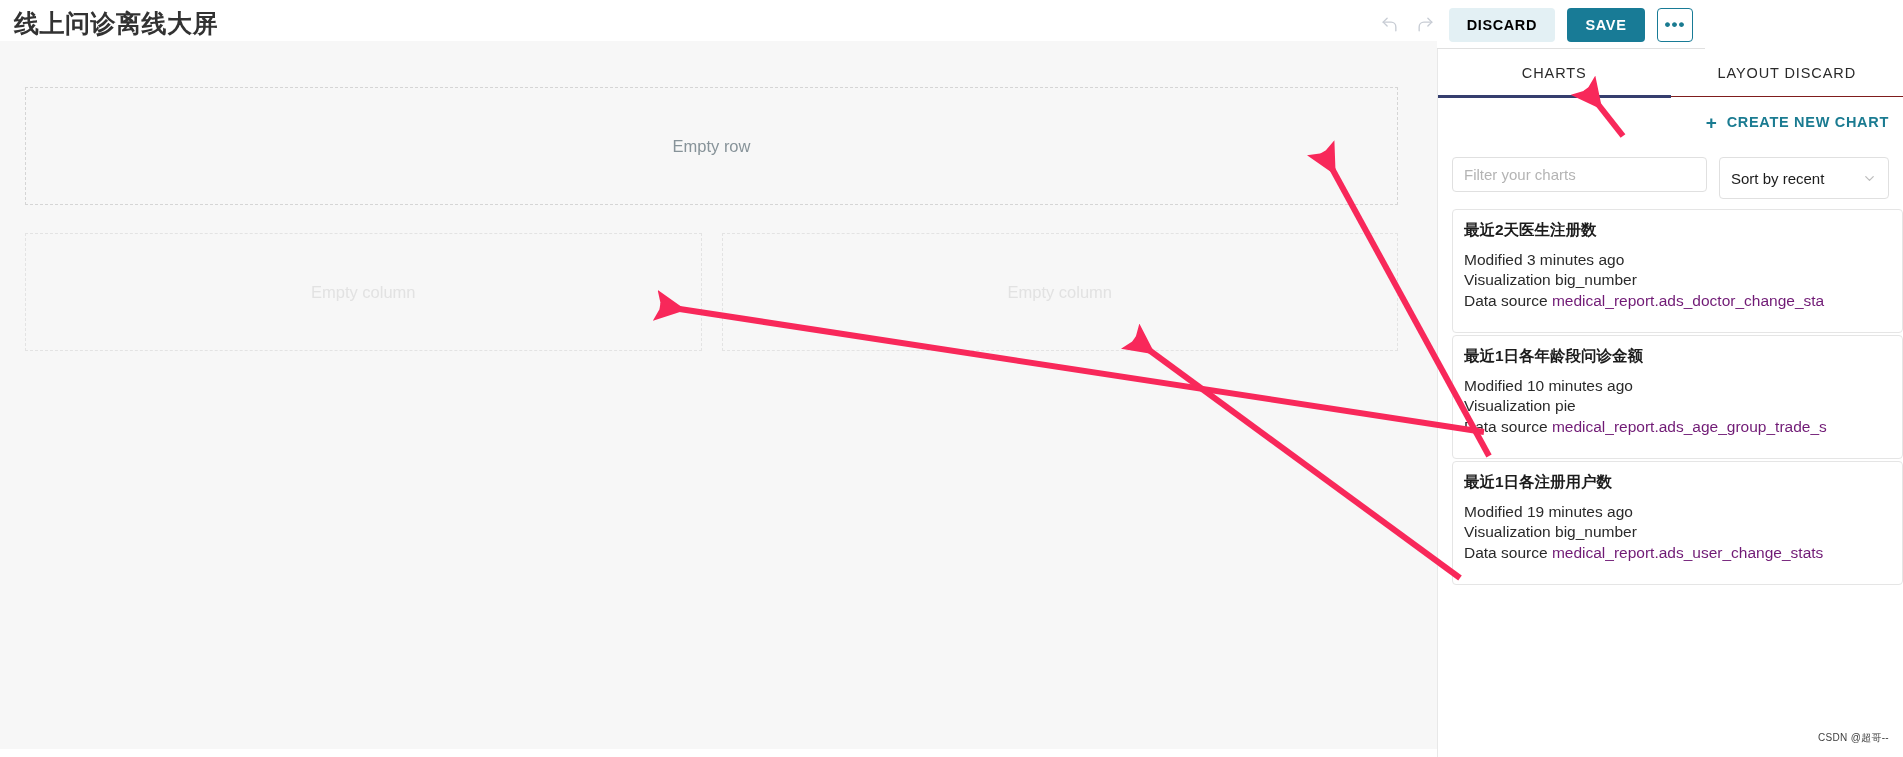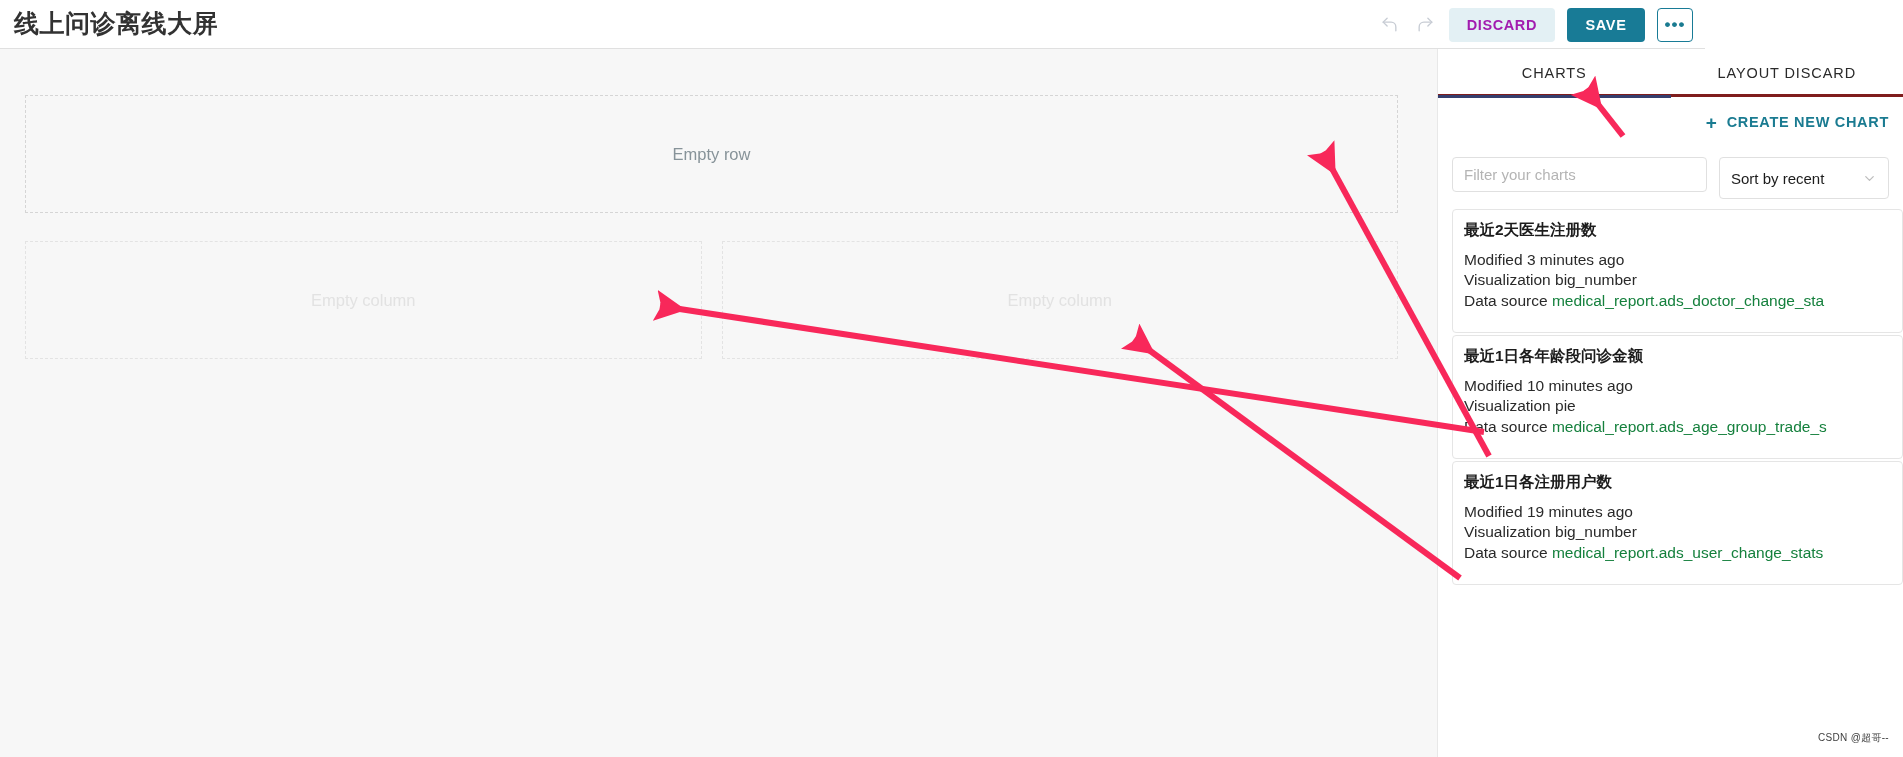--- a/index.html
+++ b/index.html
@@ -61,21 +61,21 @@
     display: flex;
     align-items: center;
     justify-content: center;
     cursor: pointer;
     border: none;
     padding: 0 18px;
     font-family: "Liberation Sans", sans-serif;
   }
   .btn-discard {
     background: #e3f0f4;
-    color: #a21caf;
+    color: #000000;
     min-width: 94px;
   }
   .btn-save {
     background: #187b96;
     color: #ffffff;
     min-width: 78px;
     margin-left: 2px;
   }
   .btn-more {
     background: #ffffff;
@@ -86,21 +86,21 @@
     padding: 0;
     font-size: 17px;
     letter-spacing: 1px;
     line-height: 10px;
     margin-left: 2px;
   }
 
   
   .canvas {
     position: absolute;
-    top: 49px;
+    top: 41px;
     left: 0;
     width: 1437px;
     height: 708px;
     background: #f7f7f7;
     overflow: hidden;
   }
   .empty-row {
     position: absolute;
     left: 25px;
     top: 46px;
@@ -144,21 +144,21 @@
     width: 466px;
     height: 708px;
     background: #ffffff;
     border-left: 1px solid #e8e8e8;
     overflow: hidden;
   }
   .tabs {
     position: relative;
     height: 48px;
     display: flex;
-    border-bottom: 3px solid #7f1d1d;
+    border-bottom: 1px solid #7f1d1d;
   }
   .tab {
     flex: 1;
     display: flex;
     align-items: center;
     justify-content: center;
     font-size: 14.5px;
     letter-spacing: 0.9px;
     color: #2a2a2a;
     cursor: pointer;
@@ -262,21 +262,21 @@
     margin-bottom: 9px;
     white-space: nowrap;
   }
   .chart-meta {
     font-size: 15.5px;
     color: #2a2a2a;
     line-height: 1.32;
     white-space: nowrap;
   }
   .chart-meta .ds-link {
-    color: #15803d;
+    color: #701a75;
   }
 
   
   .annotations {
     position: absolute;
     top: 0; left: 0;
     width: 1903px;
     height: 757px;
     pointer-events: none;
   }

